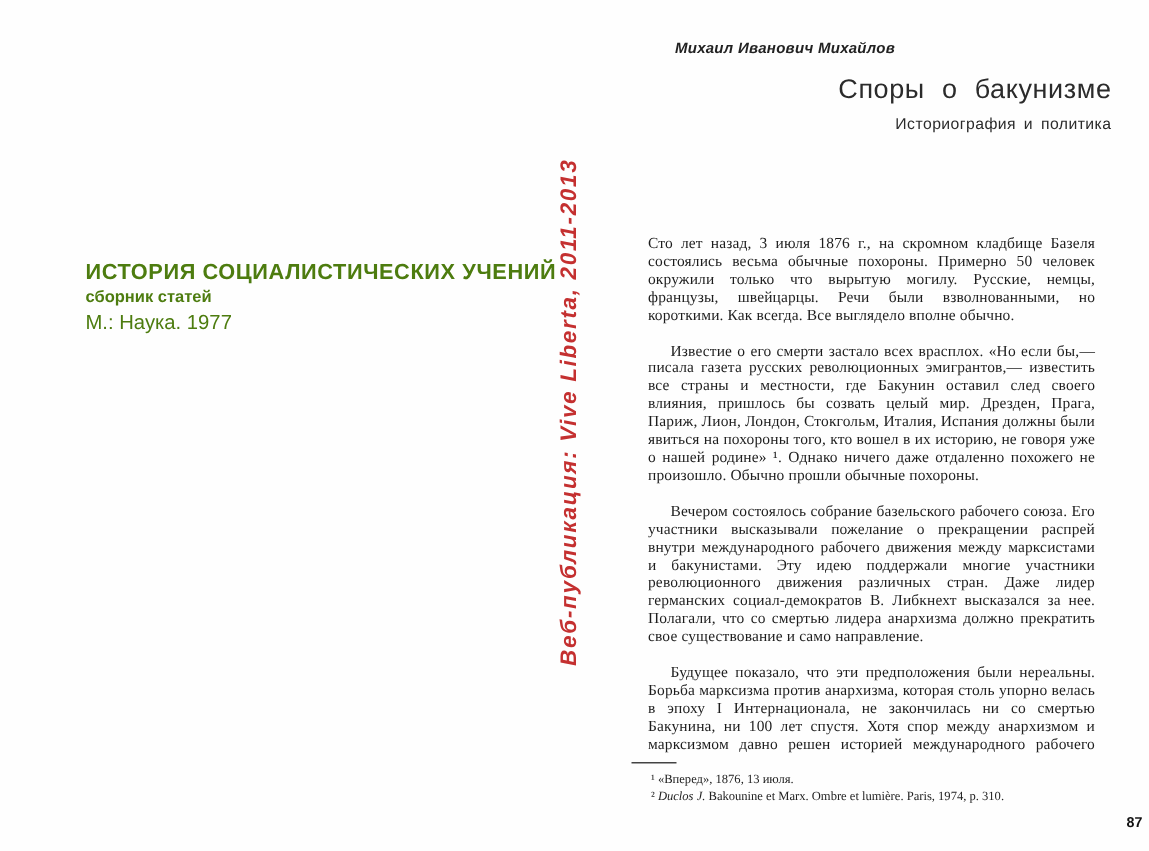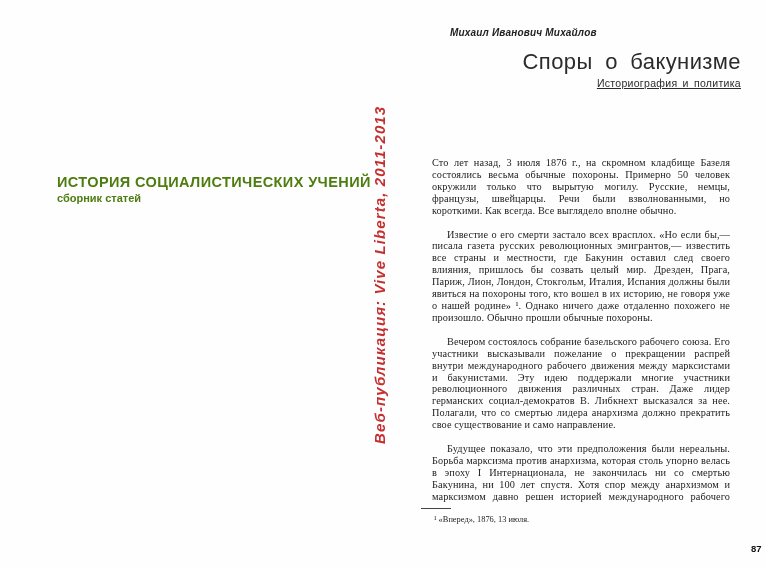--- a/index.html
+++ b/index.html
@@ -16,23 +16,23 @@
   
   .watermark{position:absolute;left:371px;top:444px;
              transform:rotate(-90deg);transform-origin:0 0;
              font-style:italic;font-weight:bold;font-size:15px;
              letter-spacing:1.1px;white-space:nowrap;color:#c43030;}
 
   
   .author{position:absolute;left:450px;top:27px;font-style:italic;
           font-weight:bold;font-size:10px;color:#222;letter-spacing:.2px;}
   .title{position:absolute;left:420px;top:49px;width:321px;text-align:right;
-         font-size:22px;color:#2b2b2b;word-spacing:6px;letter-spacing:.4px;}
+         font-size:18px;color:#2b2b2b;word-spacing:6px;letter-spacing:.4px;}
   .subtitle{position:absolute;left:420px;top:77px;width:321px;text-align:right;
-            font-size:10.5px;color:#2b2b2b;word-spacing:2px;letter-spacing:.3px;text-decoration:underline;}
+            font-size:10.5px;color:#2b2b2b;word-spacing:2px;letter-spacing:.3px;}
 
   
   .body{position:absolute;left:420px;top:145px;width:322px;height:360px;
         overflow:hidden;font-family:"Liberation Serif",serif;
         font-size:10.3px;line-height:11.9px;text-align:justify;
         color:#1d1d1d;letter-spacing:.1px;}
   .body p{margin:12px;text-indent:15px;}
   .body p.first{text-indent:0;}
 
   
@@ -48,36 +48,38 @@
            font-size:9.5px;font-family:Liberation Sans, sans-serif;color:#111;margin-left:20px;}
 </style>
 </head>
 <body>
 
 <div class="page">
 
   <div class="left-block">
     <div class="lb-title">ИСТОРИЯ СОЦИАЛИСТИЧЕСКИХ УЧЕНИЙ</div>
     <div class="lb-sub">сборник статей</div>
+    <div class="lb-imprint">М.: Наука. 1977</div>
   </div>
 
   <div class="watermark">Веб-публикация: Vive Liberta, 2011-2013</div>
 
   <div class="author">Михаил Иванович Михайлов</div>
   <div class="title">Споры о бакунизме</div>
   <div class="subtitle">Историография и политика</div>
 
   <div class="body">
     <p class="first">Сто лет назад, 3 июля 1876 г., на скромном кладбище Базеля состоялись весьма обычные похороны. Примерно 50 человек окружили только что вырытую могилу. Русские, немцы, французы, швейцарцы. Речи были взволнованными, но короткими. Как всегда. Все выглядело вполне обычно.</p>
     <p>Известие о его смерти застало всех врасплох. «Но если бы,— писала газета русских революционных эмигрантов,— известить все страны и местности, где Бакунин оставил след своего влияния, пришлось бы созвать целый мир. Дрезден, Прага, Париж, Лион, Лондон, Стокгольм, Италия, Испания должны были явиться на похороны того, кто вошел в их историю, не говоря уже о нашей родине» ¹. Однако ничего даже отдаленно похожего не произошло. Обычно прошли обычные похороны.</p>
     <p>Вечером состоялось собрание базельского рабочего союза. Его участники высказывали пожелание о прекращении распрей внутри международного рабочего движения между марксистами и бакунистами. Эту идею поддержали многие участники революционного движения различных стран. Даже лидер германских социал-демократов В. Либкнехт высказался за нее. Полагали, что со смертью лидера анархизма должно прекратить свое существование и само направление.</p>
     <p>Будущее показало, что эти предположения были нереальны. Борьба марксизма против анархизма, которая столь упорно велась в эпоху I Интернационала, не закончилась ни со смертью Бакунина, ни 100 лет спустя. Хотя спор между анархизмом и марксизмом давно решен историей международного рабочего движения в пользу научного коммунизма, но и сегодня, как справедливо указывал Жак Дюкло, «тенденции, которые были определены как ошибочные еще революционным движением прошлого века, продолжают проявляться в иных формах» ². Поэтому одна</p>
   </div>
 
   <div class="fnrule"></div>
 
   <div class="footnotes">
     <p><span>¹</span> <span>«Вперед», 1876, 13 июля.</span></p>
+    <p><span>²</span> <span class="it">Duclos J.</span><span> Bakounine et Marx. Ombre et lumière. Paris, 1974, p. 310.</span></p>
   </div>
 
   <div class="pagenum">87</div>
 
 </div>
 
 </body></html>

